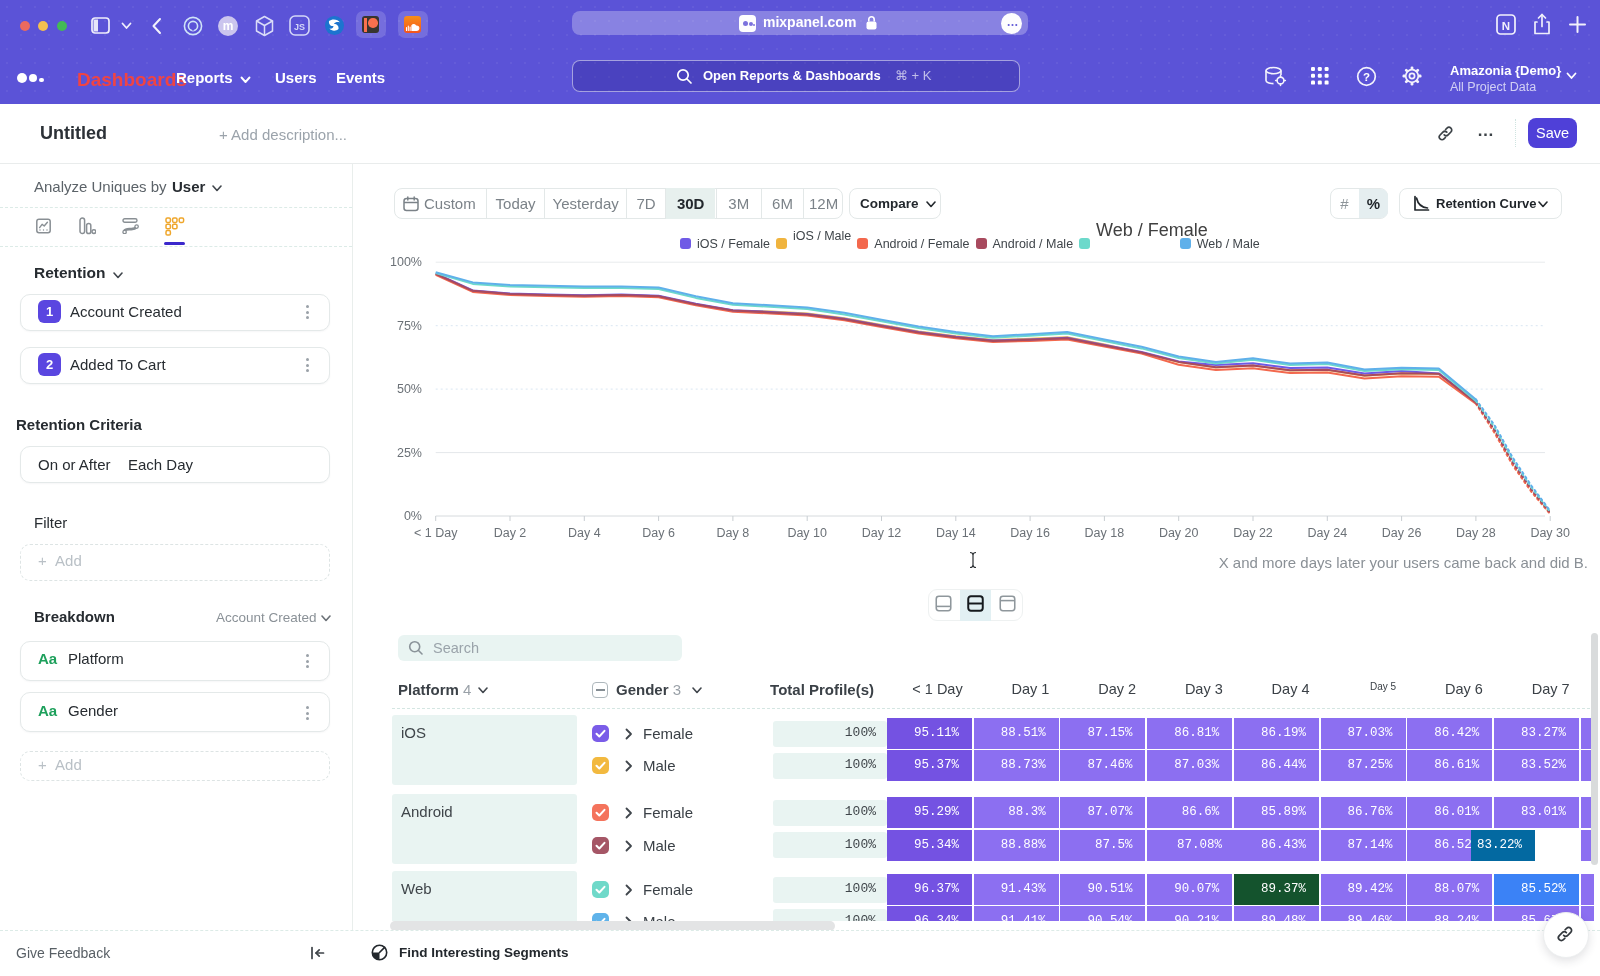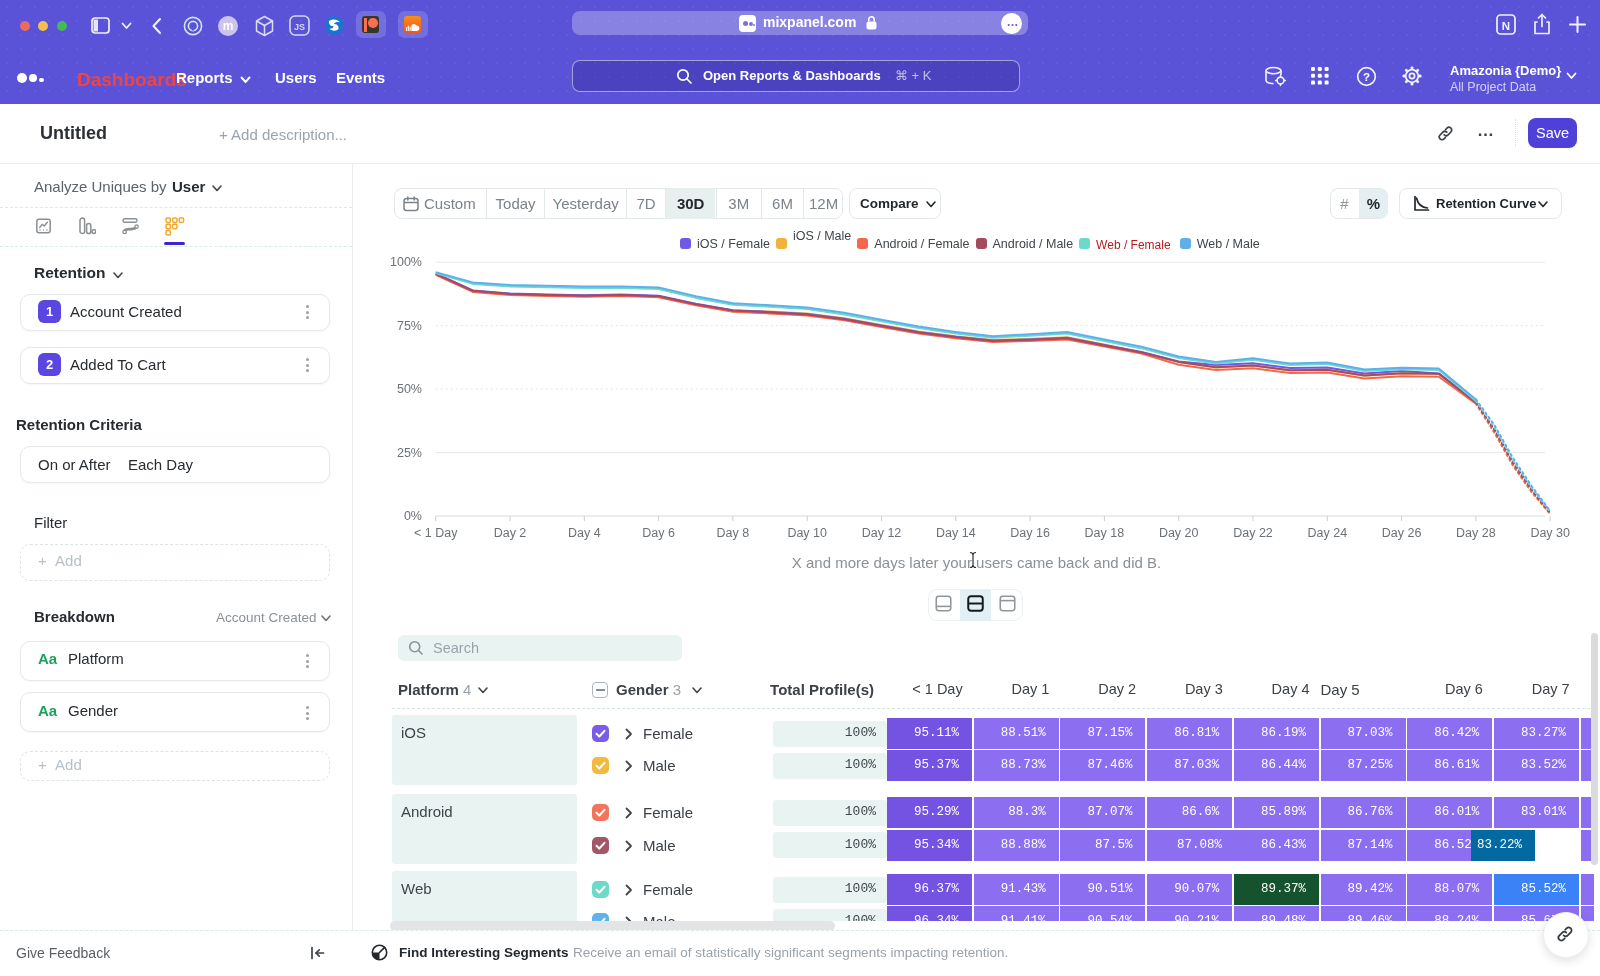--- a/index.html
+++ b/index.html
@@ -286,21 +286,21 @@
 
 <div style="position:absolute;left:680.0px;top:238px;width:11px;height:11px;border-radius:3px;background:#6f5ae6"></div>
     <div style="position:absolute;left:697.0px;top:237px;font-size:12.5px;color:#3f454a">iOS / Female</div>
     <div style="position:absolute;left:775.9px;top:238px;width:11px;height:11px;border-radius:3px;background:#f0b43e"></div>
     <div style="position:absolute;left:792.9px;top:229px;font-size:12.5px;color:#3f454a">iOS / Male</div>
     <div style="position:absolute;left:857.3px;top:238px;width:11px;height:11px;border-radius:3px;background:#f3684d"></div>
     <div style="position:absolute;left:874.3px;top:237px;font-size:12.5px;color:#3f454a">Android / Female</div>
     <div style="position:absolute;left:975.5px;top:238px;width:11px;height:11px;border-radius:3px;background:#a84a5e"></div>
     <div style="position:absolute;left:992.5px;top:237px;font-size:12.5px;color:#3f454a">Android / Male</div>
     <div style="position:absolute;left:1079.1px;top:238px;width:11px;height:11px;border-radius:3px;background:#6cd9cb"></div>
-    <div style="position:absolute;left:1096.1px;top:238px;font-size:12px;color:#b91c1c">Web / Female</div>
+    <div style="position:absolute;left:1096.1px;top:220px;font-size:18px;color:#404040">Web / Female</div>
     <div style="position:absolute;left:1179.7px;top:238px;width:11px;height:11px;border-radius:3px;background:#5fb0ea"></div>
     <div style="position:absolute;left:1196.7px;top:237px;font-size:12.5px;color:#3f454a">Web / Male</div>
 <svg style="position:absolute;left:353px;top:255px" width="1247" height="295" viewBox="0 0 1247 295">
 <line x1="82.7" y1="7.2" x2="1192" y2="7.2" stroke="#e8ebed" stroke-width="1"></line>
       <line x1="82.7" y1="70.7" x2="1192" y2="70.7" stroke="#d9e6f2" stroke-width="1" stroke-dasharray="2 3"></line>
       <line x1="82.7" y1="134.1" x2="1192" y2="134.1" stroke="#d9e6f2" stroke-width="1" stroke-dasharray="2 3"></line>
       <line x1="82.7" y1="197.6" x2="1192" y2="197.6" stroke="#e4e7ea" stroke-width="1"></line>
       <line x1="82.7" y1="261.0" x2="1192" y2="261.0" stroke="#d6dadd" stroke-width="1"></line>
       <line x1="82.7" y1="261" x2="82.7" y2="266" stroke="#c9ced2" stroke-width="1"></line>
       <line x1="157.0" y1="261" x2="157.0" y2="266" stroke="#c9ced2" stroke-width="1"></line>
@@ -346,21 +346,21 @@
 <polyline points="82.7,18.1 119.8,28.9 157.0,31.4 194.1,32.2 231.3,33.0 268.4,33.0 305.6,34.0 342.8,42.9 379.9,49.7 417.0,51.7 454.2,54.0 491.3,59.4 528.5,66.2 565.6,73.1 602.8,78.4 640.0,82.7 677.1,80.7 714.2,78.6 751.4,86.0 788.6,93.4 825.7,103.0 862.9,108.6 900.0,104.8 937.1,110.1 974.3,109.1 1011.5,116.0 1048.6,114.2 1085.8,114.9 1122.9,145.9" fill="none" stroke="#6cd9cb" stroke-width="2" stroke-linejoin="round"></polyline>
 <polyline points="82.7,17.2 119.8,27.4 157.0,29.9 194.1,30.7 231.3,31.4 268.4,31.4 305.6,32.5 342.8,41.3 379.9,48.2 417.0,50.2 454.2,52.5 491.3,57.8 528.5,64.7 565.6,71.5 602.8,76.9 640.0,81.2 677.1,79.2 714.2,77.1 751.4,84.5 788.6,91.8 825.7,101.5 862.9,107.1 900.0,103.3 937.1,108.6 974.3,107.6 1011.5,114.4 1048.6,112.7 1085.8,113.4 1122.9,144.4" fill="none" stroke="#5fb0ea" stroke-width="2" stroke-linejoin="round"></polyline>
 <polyline points="1122.9,147.7 1141.5,176.0 1160.0,209.0 1178.6,235.6 1197.2,258.5" fill="none" stroke="#f0b43e" stroke-width="2" stroke-dasharray="1.8 3.6" stroke-linecap="round"></polyline>
 <polyline points="1122.9,148.6 1141.5,177.8 1160.0,210.7 1178.6,237.1 1197.2,259.0" fill="none" stroke="#f3684d" stroke-width="2" stroke-dasharray="1.8 3.6" stroke-linecap="round"></polyline>
 <polyline points="1122.9,147.0 1141.5,174.2 1160.0,207.2 1178.6,234.1 1197.2,257.4" fill="none" stroke="#6f5ae6" stroke-width="2" stroke-dasharray="1.8 3.6" stroke-linecap="round"></polyline>
 <polyline points="1122.9,147.5 1141.5,175.0 1160.0,208.0 1178.6,234.9 1197.2,258.0" fill="none" stroke="#a84a5e" stroke-width="2" stroke-dasharray="1.8 3.6" stroke-linecap="round"></polyline>
 <polyline points="1122.9,145.9 1141.5,172.2 1160.0,205.2 1178.6,232.6 1197.2,256.9" fill="none" stroke="#6cd9cb" stroke-width="2" stroke-dasharray="1.8 3.6" stroke-linecap="round"></polyline>
 <polyline points="1122.9,144.4 1141.5,170.1 1160.0,203.1 1178.6,231.1 1197.2,255.9" fill="none" stroke="#5fb0ea" stroke-width="2" stroke-dasharray="1.8 3.6" stroke-linecap="round"></polyline>
 </svg>
 
-<div style="position:absolute;left:353px;top:554px;width:1247px;text-align:center;font-size:15px;color:#8a9096">X and more days later your users came back and did B.</div>
+<div style="position:absolute;left:341px;top:554px;width:1247px;text-align:right;font-size:15px;color:#8a9096">X and more days later your users came back and did B.</div>
 <svg style="position:absolute;left:968px;top:551px" width="10" height="18" viewBox="0 0 10 18">
       <g stroke="#2b2f33" stroke-width="1.2" fill="none">
         <path d="M2,1.5 C4,1.5 5,2.5 5,4 L5,14 C5,15.5 4,16.5 2,16.5 M8,1.5 C6,1.5 5,2.5 5,4 M8,16.5 C6,16.5 5,15.5 5,14"></path>
       </g>
     </svg>
 
 <div style="position:absolute;left:928px;top:589px;width:95px;height:32px;border:1px solid #eef1f1;border-radius:9px;box-sizing:border-box"></div>
 <div style="position:absolute;left:959.7px;top:589.5px;width:31.5px;height:31px;background:#e2f0f3"></div>
 <svg style="position:absolute;left:935px;top:595px" width="17" height="17" viewBox="0 0 16.4 16.4">
       <rect x="1.2" y="1.2" width="14" height="14" rx="2.6" fill="none" stroke="#8f979c" stroke-width="1.5"></rect>
@@ -390,21 +390,21 @@
 <div style="position:absolute;left:616px;top:681px;font-size:15px;color:#3b4147;font-weight:700">Gender <span style="color:#9aa1a8;font-weight:400">3</span></div>
 <svg style="position:absolute;left:692px;top:687px" width="10" height="7" viewBox="0 0 10 7">
       <polyline points="1,1 5,5.5 9,1" fill="none" stroke="#40464c" stroke-width="1.6" stroke-linecap="round" stroke-linejoin="round"></polyline>
     </svg>
 <div style="position:absolute;left:700px;top:681px;width:174px;text-align:right;font-size:15px;color:#3b4147;font-weight:700">Total Profile(s)</div>
 <div style="position:absolute;left:887.0px;top:681px;width:75.7px;text-align:right;font-size:14.5px;color:#3b4147">&lt; 1 Day</div>
     <div style="position:absolute;left:973.7px;top:681px;width:75.7px;text-align:right;font-size:14.5px;color:#3b4147">Day 1</div>
     <div style="position:absolute;left:1060.4px;top:681px;width:75.7px;text-align:right;font-size:14.5px;color:#3b4147">Day 2</div>
     <div style="position:absolute;left:1147.1px;top:681px;width:75.7px;text-align:right;font-size:14.5px;color:#3b4147">Day 3</div>
     <div style="position:absolute;left:1233.8px;top:681px;width:75.7px;text-align:right;font-size:14.5px;color:#3b4147">Day 4</div>
-    <div style="position:absolute;left:1320.5px;top:681px;width:75.7px;font-size:15px;color:#3b4147">Day 5</div>
+    <div style="position:absolute;left:1320.5px;top:681px;width:75.7px;text-align:right;font-size:10px;color:#3b4147">Day 5</div>
     <div style="position:absolute;left:1407.2px;top:681px;width:75.7px;text-align:right;font-size:14.5px;color:#3b4147">Day 6</div>
     <div style="position:absolute;left:1493.9px;top:681px;width:75.7px;text-align:right;font-size:14.5px;color:#3b4147">Day 7</div>
 <div style="position:absolute;left:392px;top:708px;width:1198px;border-top:1.5px dashed #d4e6e2"></div>
 <div style="position:absolute;left:392px;top:714.6px;width:185px;height:70px;background:#e9f4f2;border-radius:3px"></div>
     <div style="position:absolute;left:401px;top:724.0px;font-size:15px;color:#3f454a">iOS</div>
     <div style="position:absolute;left:392px;top:794.0px;width:185px;height:70px;background:#e9f4f2;border-radius:3px"></div>
     <div style="position:absolute;left:401px;top:803.4px;font-size:15px;color:#3f454a">Android</div>
     <div style="position:absolute;left:392px;top:870.6px;width:185px;height:70px;background:#e9f4f2;border-radius:3px"></div>
     <div style="position:absolute;left:401px;top:880.0px;font-size:15px;color:#3f454a">Web</div>
     <div style="position:absolute;left:773px;top:720.5px;width:114px;height:26px;background:#e9f4f2;border-radius:3px"></div>
@@ -527,21 +527,20 @@
         <line x1="13.5" y1="7" x2="6" y2="7"></line>
         <polyline points="9.2,3.8 6,7 9.2,10.2"></polyline>
       </g>
     </svg>
 <svg style="position:absolute;left:371px;top:944px" width="17" height="17" viewBox="0 0 17 17">
       <circle cx="8.5" cy="8.5" r="7.2" fill="none" stroke="#23282d" stroke-width="1.6"></circle>
       <path d="M8.5,8.5 L1.3,8.5 A7.2,7.2 0 0 0 8.5,15.7 Z" fill="#23282d"></path>
       <line x1="8.5" y1="8.5" x2="13.6" y2="3.4" stroke="#23282d" stroke-width="1.6" stroke-linecap="round"></line>
     </svg>
 <div style="position:absolute;left:399px;top:945px;font-size:13.5px;font-weight:700;color:#23282d">Find Interesting Segments</div>
-<div style="position:absolute;left:573px;top:945px;font-size:13.5px;color:#9aa2a9">Receive an email of statistically significant segments impacting retention.</div>
 <div style="position:absolute;left:1543px;top:912px;width:44px;height:44px;border-radius:50%;background:#ffffff;border:1px solid #eceeef;box-shadow:0 3px 10px rgba(40,45,60,0.14)"></div>
 <svg style="position:absolute;left:1556px;top:925px" width="18" height="18" viewBox="0 0 17 17">
       <g fill="none" stroke="#33383d" stroke-width="1.6" stroke-linecap="round">
         <path d="M7.2,9.8 C8.3,10.9 10,10.9 11.1,9.8 L13.9,7 C15,5.9 15,4.2 13.9,3.1 C12.8,2 11.1,2 10,3.1 L8.6,4.5"></path>
         <path d="M9.8,7.2 C8.7,6.1 7,6.1 5.9,7.2 L3.1,10 C2,11.1 2,12.8 3.1,13.9 C4.2,15 5.9,15 7,13.9 L8.4,12.5"></path>
       </g>
     </svg>
 
 </div>
 </body></html>

